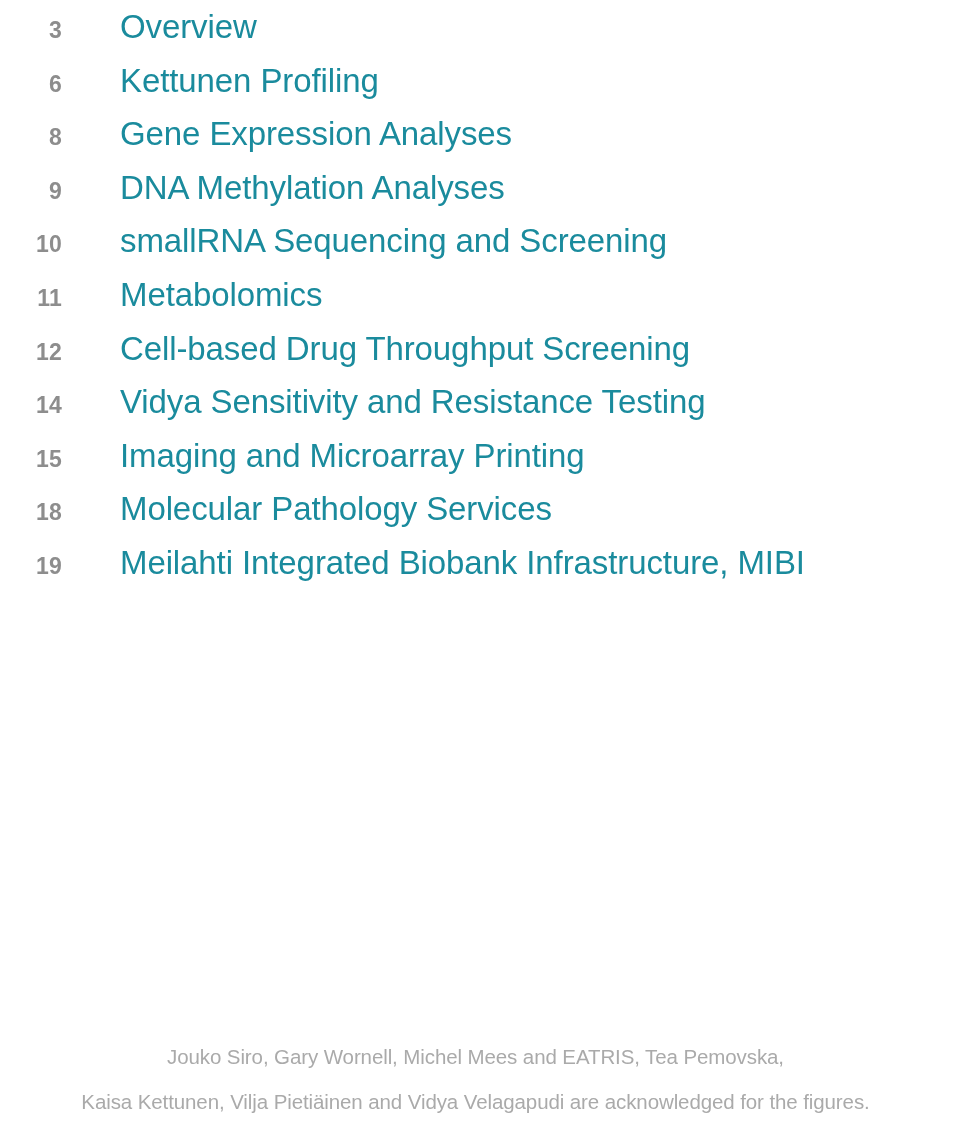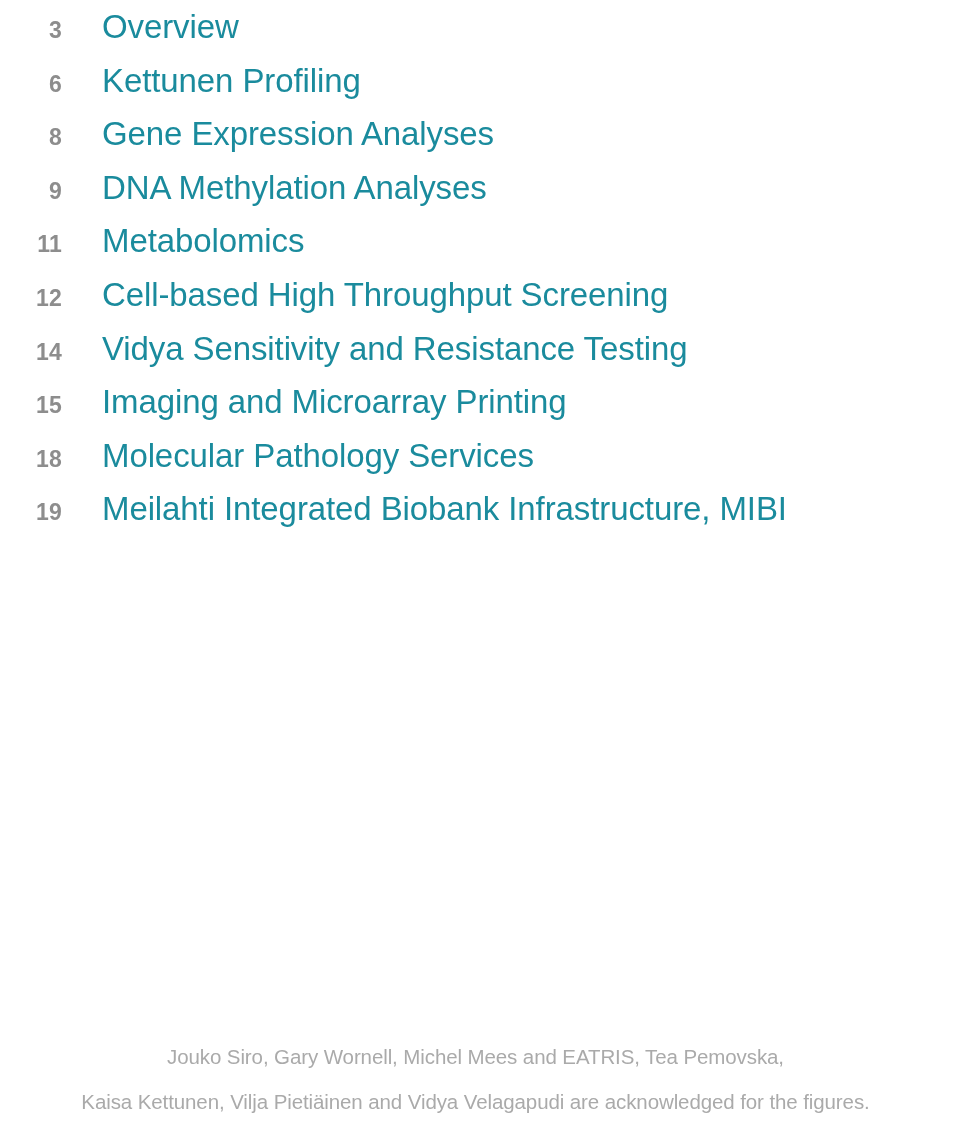--- a/index.html
+++ b/index.html
@@ -34,21 +34,21 @@
     min-width: 62px;
     text-align: right;
     font-size: 23px;
     font-weight: 700;
     color: #8d8d8d;
     letter-spacing: 0.2px;
     line-height: 53.6px;
   }
 
   .toc-title {
-    margin-left: 40px;
+    margin-left: 58px;
     font-size: 33px;
     font-weight: 400;
     color: #1a8b9d;
     letter-spacing: -0.1px;
     line-height: 53.6px;
     white-space: nowrap;
   }
 
   .credits {
     position: absolute;
@@ -81,26 +81,30 @@
   </div>
   <div class="toc-row">
     <span class="toc-page-number">8</span>
     <span class="toc-title">Gene Expression Analyses</span>
   </div>
   <div class="toc-row">
     <span class="toc-page-number">9</span>
     <span class="toc-title">DNA Methylation Analyses</span>
   </div>
   <div class="toc-row">
+    <span class="toc-page-number">10</span>
+    <span class="toc-title">smallRNA Sequencing and Screening</span>
+  </div>
+  <div class="toc-row">
     <span class="toc-page-number">11</span>
     <span class="toc-title">Metabolomics</span>
   </div>
   <div class="toc-row">
     <span class="toc-page-number">12</span>
-    <span class="toc-title">Cell-based High Throughput Screening</span>
+    <span class="toc-title">Cell-based Drug Throughput Screening</span>
   </div>
   <div class="toc-row">
     <span class="toc-page-number">14</span>
     <span class="toc-title">Vidya Sensitivity and Resistance Testing</span>
   </div>
   <div class="toc-row">
     <span class="toc-page-number">15</span>
     <span class="toc-title">Imaging and Microarray Printing</span>
   </div>
   <div class="toc-row">

